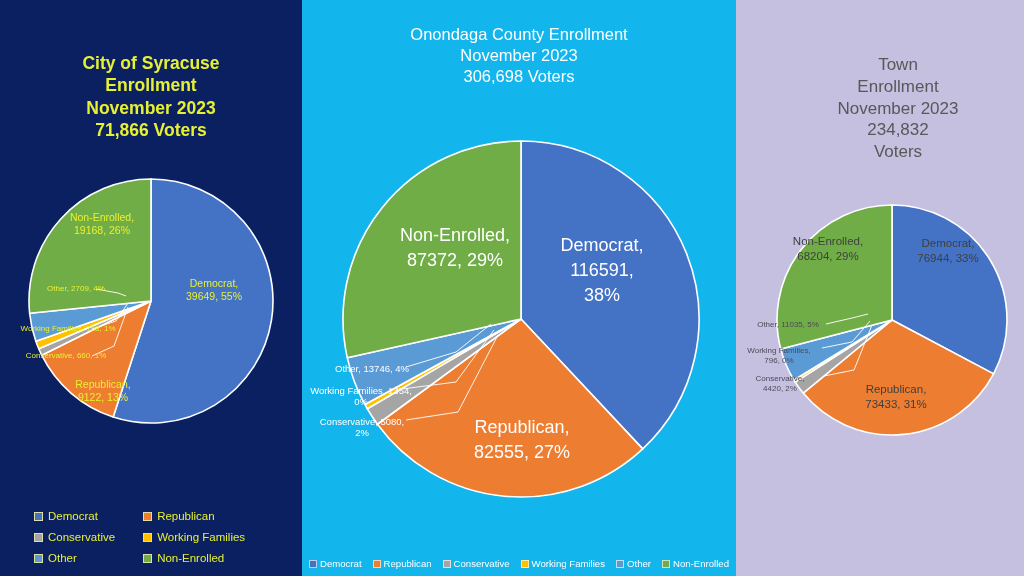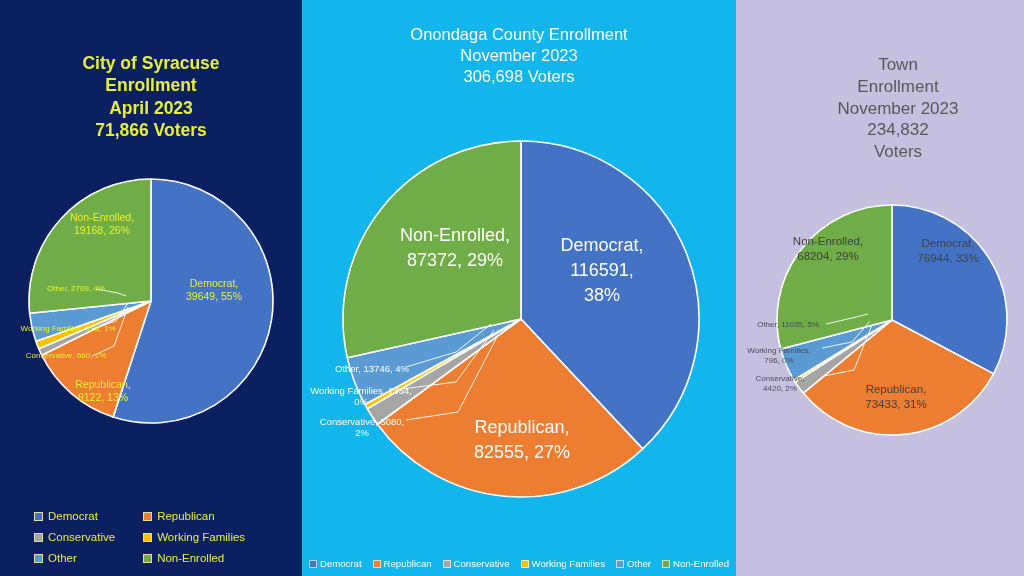--- a/index.html
+++ b/index.html
@@ -46,21 +46,21 @@
   .legend-county .swatch { width: 8px; height: 8px; margin-right: 3px; }
 </style>
 </head>
 <body>
 
 <div id="app">
 
   <section class="panel panel-city">
     <div class="panel-title title-city">City of Syracuse
 Enrollment
-April 2023
+November 2023
 71,866 Voters</div>
 
     <div class="pie-wrap" id="pie-city" style="left:6px; top:176px;">
         <svg width="296" height="290" viewBox="0 0 296 290">
           <path d="M 145 125 L 145.00 3.00 A 122 122 0 1 1 107.17 240.99 Z" fill="#4472c4" stroke="#ffffff" stroke-width="1.6" stroke-linejoin="round"></path>
           <path d="M 145 125 L 107.17 240.99 A 122 122 0 0 1 35.69 179.19 Z" fill="#ed7d31" stroke="#ffffff" stroke-width="1.6" stroke-linejoin="round"></path>
           <path d="M 145 125 L 35.69 179.19 A 122 122 0 0 1 32.76 172.81 Z" fill="#a5a5a5" stroke="#ffffff" stroke-width="1.6" stroke-linejoin="round"></path>
           <path d="M 145 125 L 32.76 172.81 A 122 122 0 0 1 29.85 165.29 Z" fill="#ffc000" stroke="#ffffff" stroke-width="1.6" stroke-linejoin="round"></path>
           <path d="M 145 125 L 29.85 165.29 A 122 122 0 0 1 23.61 137.23 Z" fill="#5b9bd5" stroke="#ffffff" stroke-width="1.6" stroke-linejoin="round"></path>
           <path d="M 145 125 L 23.61 137.23 A 122 122 0 0 1 145.00 3.00 Z" fill="#70ad47" stroke="#ffffff" stroke-width="1.6" stroke-linejoin="round"></path>

